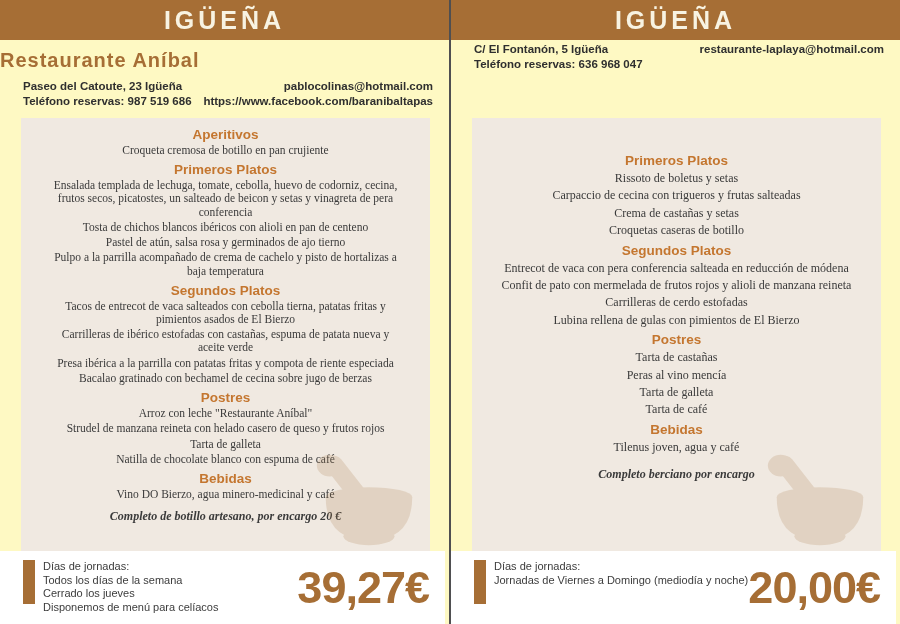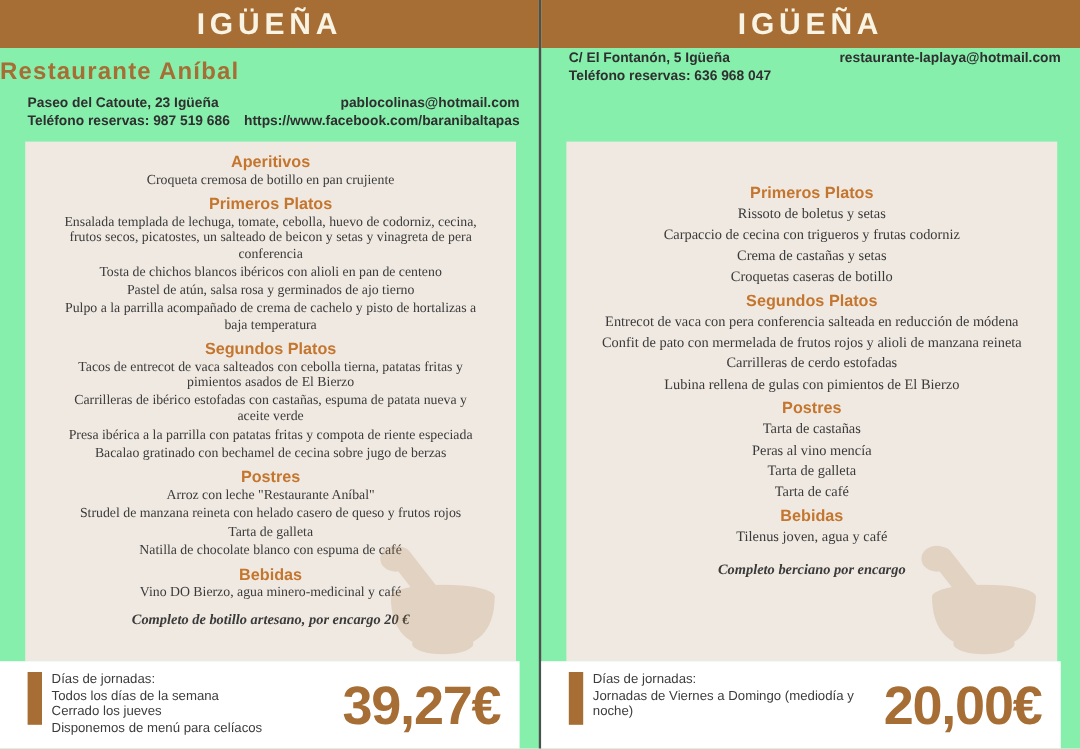--- a/index.html
+++ b/index.html
@@ -1,17 +1,17 @@
 <!DOCTYPE html>
 <html><head>
 <meta charset="utf-8">
 <style>
   html,body{margin:0;padding:0;}
   body{width:900px;height:624px;background:#ffffff;font-family:"Liberation Sans",sans-serif;}
-  .page{position:relative;width:900px;height:624px;background:#86efac;overflow:hidden;}
+  .page{position:relative;width:900px;height:624px;background:#fef9c3;overflow:hidden;}
   .divider{position:absolute;left:449px;top:0;width:2px;height:624px;background:#4f4f51;}
   .panel{position:absolute;top:0;width:449px;height:624px;}
   .panel.left{left:0;}
   .panel.right{left:451px;}
 
   .banner{height:40px;background:#a66e35;color:#f8f3e2;display:flex;align-items:center;justify-content:center;
           font-weight:bold;font-size:25px;letter-spacing:4px;}
   .title-row{height:34px;margin-top:3px;display:flex;align-items:center;gap:7px;
              color:#a66e35;font-size:20px;font-weight:bold;letter-spacing:1px;}
   .logo-icon{width:22px;height:22px;display:inline-block;}
@@ -25,21 +25,21 @@
         overflow:hidden;text-align:center;padding:4px 12px 0;box-sizing:border-box;}
   .menu.spacious{padding-top:30px;}
   .section-heading{font-size:13.5px;font-weight:bold;color:#c4762f;margin:5px 0 2px;}
   .spacious .section-heading{margin:5px 0 4px;}
   .menu-item{font-family:"Liberation Serif",serif;font-size:11.5px;color:#3a3a3a;margin:2px 16px;line-height:1.15;}
   .spacious .menu-item{margin:3.5px 0;font-size:12px;}
   .note{font-family:"Liberation Serif",serif;font-style:italic;font-weight:bold;font-size:12px;color:#3a3a3a;margin-top:8px;}
   .spacious .note{margin-top:12px;}
   .watermark{position:absolute;right:4px;bottom:2px;width:118px;height:100px;opacity:0.20;pointer-events:none;}
 
-  .footer{position:absolute;left:0;right:16px;bottom:0;height:73px;background:#fff;}
+  .footer{position:absolute;left:0;right:4px;bottom:0;height:73px;background:#fff;}
   .footer-inner{display:flex;align-items:flex-start;padding:9px 10px 0 23px;height:64px;box-sizing:border-box;}
   .jbar{width:12px;height:44px;background:#a66e35;margin-right:8px;flex:none;}
   .jornadas{font-size:11px;line-height:13.5px;color:#3c3c3c;text-align:left;}
   .price{margin-left:auto;font-size:45px;font-weight:bold;color:#a66e35;line-height:50px;align-self:center;margin-right:6px;letter-spacing:-1px;}
 </style>
 </head>
 <body>
 
 <div class="page">
 
@@ -139,21 +139,21 @@
       <div class="c-right">
           <div>restaurante-laplaya@hotmail.com</div>
         </div>
     </div>
 
     <div class="menu spacious">
       <div>
         <div class="section-heading">Primeros Platos</div>
         <div>
             <div class="menu-item">Rissoto de boletus y setas</div>
-            <div class="menu-item">Carpaccio de cecina con trigueros y frutas codorniz</div>
+            <div class="menu-item">Carpaccio de cecina con trigueros y frutas salteadas</div>
             <div class="menu-item">Crema de castañas y setas</div>
             <div class="menu-item">Croquetas caseras de botillo</div>
           </div>
       </div>
       <div>
         <div class="section-heading">Segundos Platos</div>
         <div>
             <div class="menu-item">Entrecot de vaca con pera conferencia salteada en reducción de módena</div>
             <div class="menu-item">Confit de pato con mermelada de frutos rojos y alioli de manzana reineta</div>
             <div class="menu-item">Carrilleras de cerdo estofadas</div>

